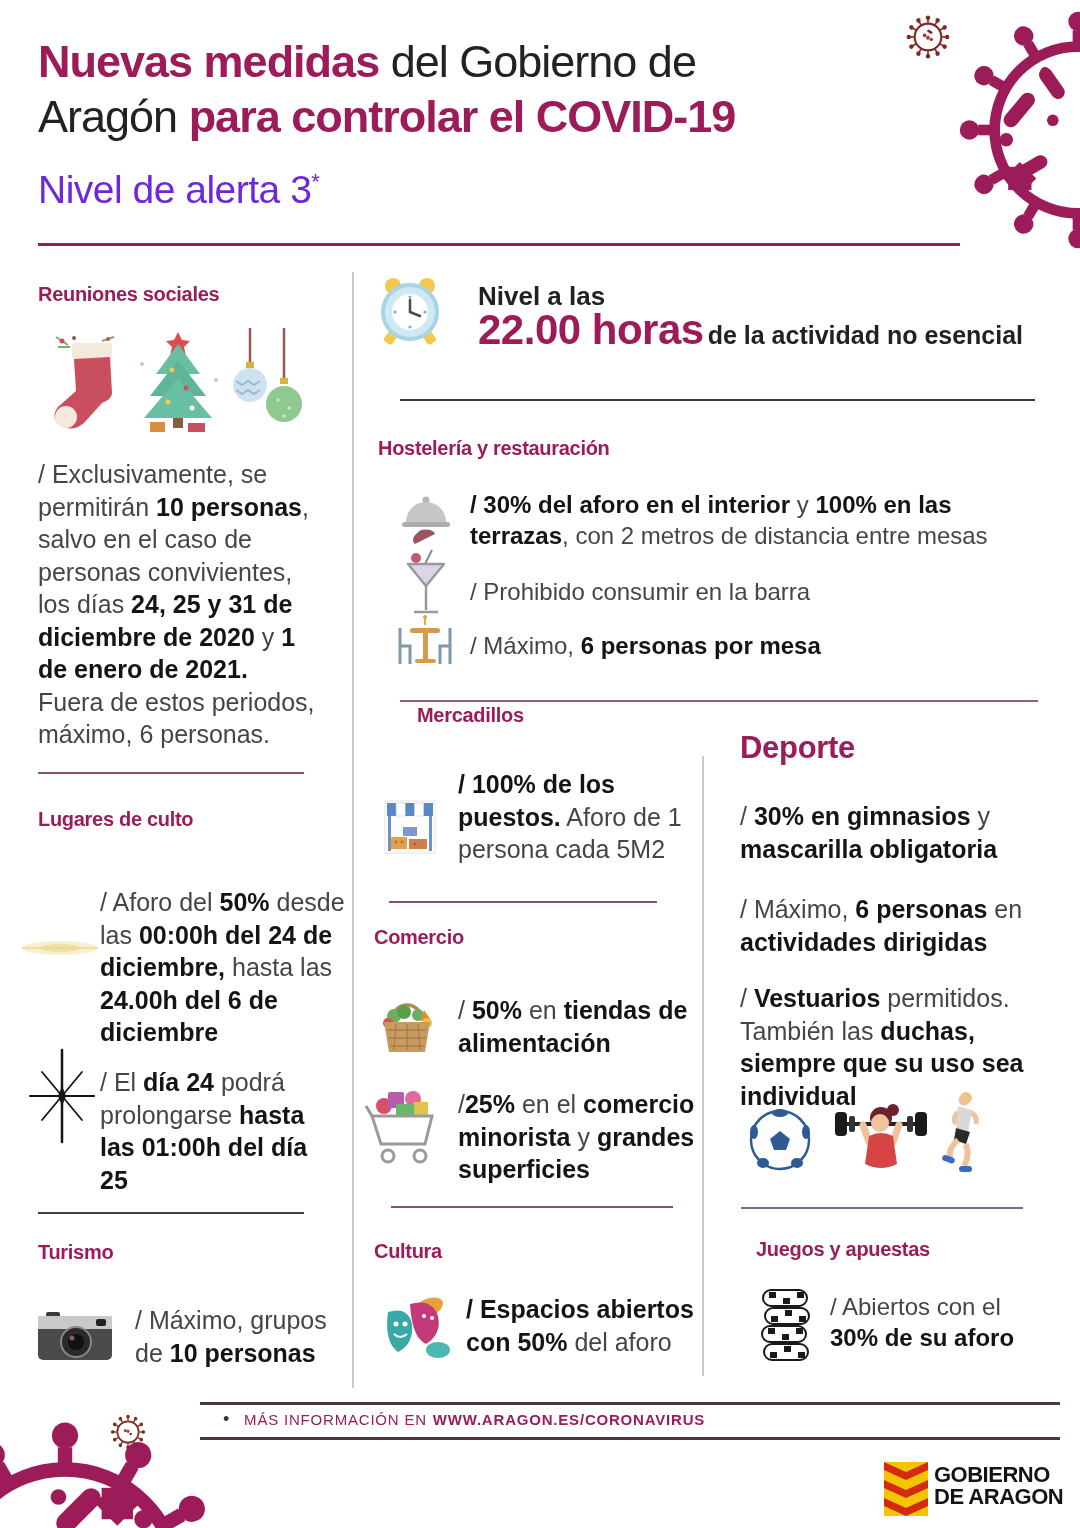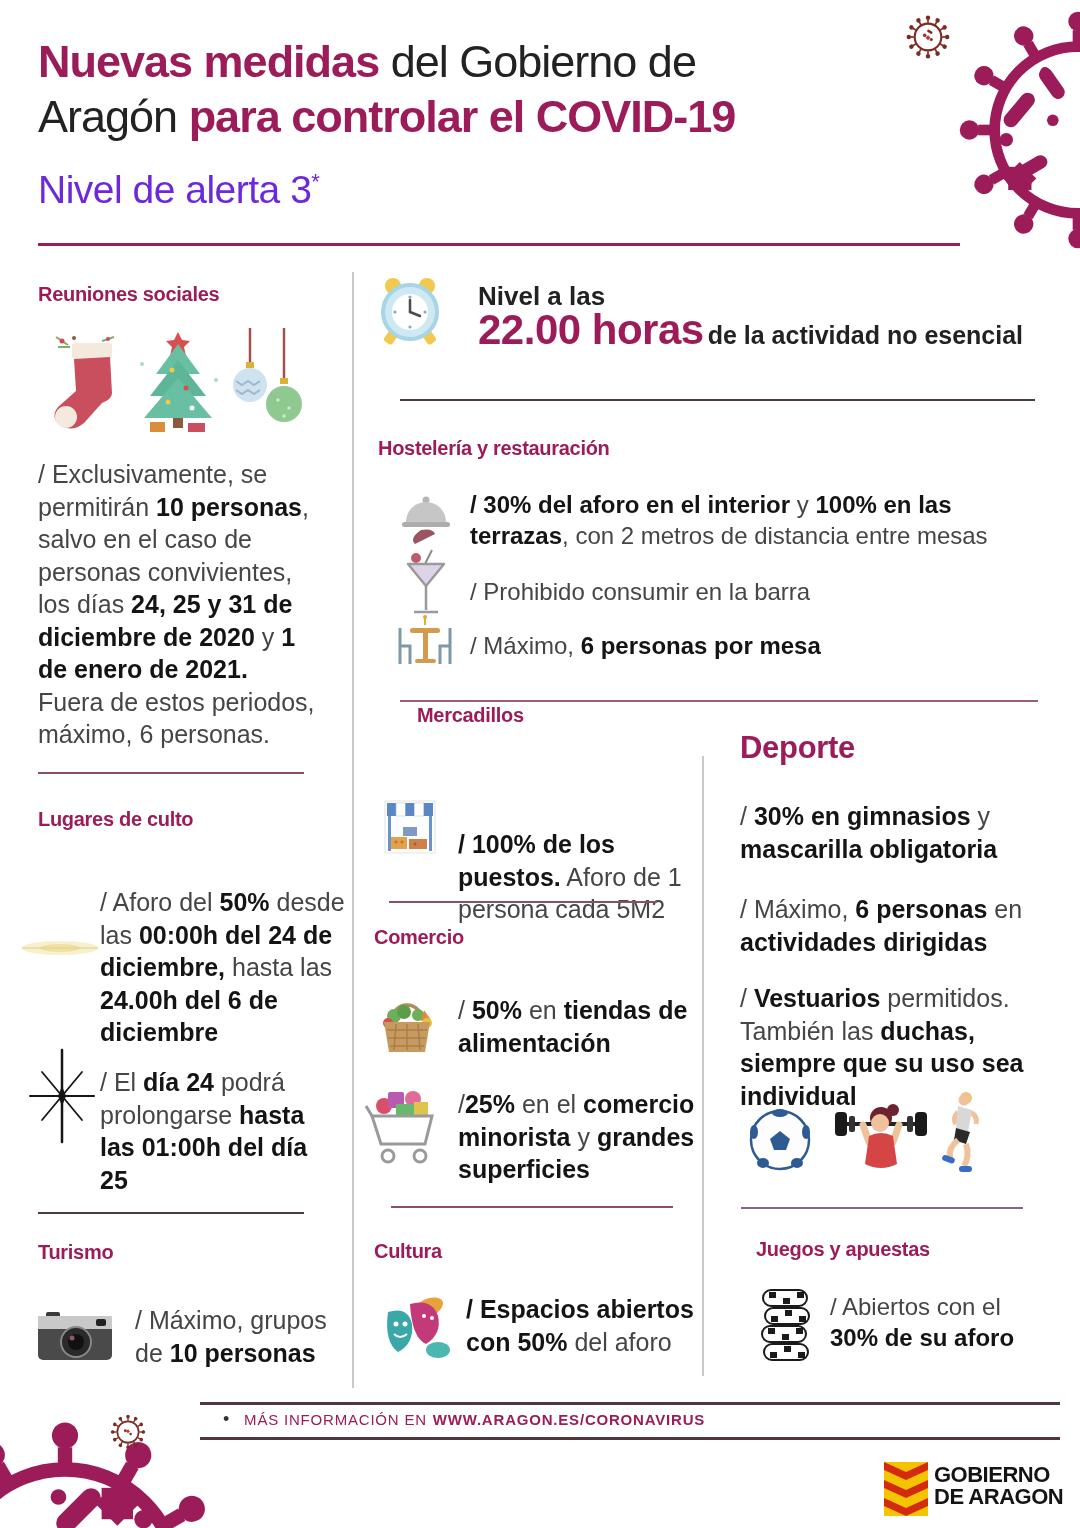--- a/index.html
+++ b/index.html
@@ -315,21 +315,21 @@
         <rect x="31.6" y="4" width="9.2" height="13" fill="#fff" stroke="#d8d8d8" stroke-width="0.8"></rect>
         <rect x="40.8" y="4" width="9.2" height="13" fill="#5b88c4"></rect>
       </g>
     <rect x="20" y="28" width="14" height="9" fill="#7f98c8"></rect>
     <rect x="8" y="38" width="16" height="12" fill="#e2a14e"></rect>
       <rect x="26" y="40" width="18" height="10" fill="#cf7f4a"></rect>
     <circle cx="13" cy="43" r="1.5" fill="#b8762a"></circle>
       <circle cx="19" cy="43" r="1.5" fill="#b8762a"></circle>
       <circle cx="32" cy="45" r="1.5" fill="#a85f2a"></circle>
   </svg>
-  <div class="abs body" style="left:458px;top:828px;width:230px;"><span class="b">/ 100% de los puestos.</span><span> Aforo de 1 persona cada 5M2</span></div>
+  <div class="abs body" style="left:458px;top:768px;width:230px;"><span class="b">/ 100% de los puestos.</span><span> Aforo de 1 persona cada 5M2</span></div>
 
   <div class="hr" style="left:389px;top:901px;width:268px;"></div>
 
   <div class="abs h2" style="left:374px;top:926px;">Comercio</div>
   <svg class="abs" style="left:378px;top:990px;" width="58" height="64" viewBox="0 0 58 64">
     <path d="M14 30 A15 15 0 0 1 44 30" stroke="#b08d57" stroke-width="3.5" fill="none"></path>
     <circle cx="16" cy="26" r="7" fill="#6fae5a"></circle>
       <circle cx="26" cy="22" r="7" fill="#5a9e4a"></circle>
       <circle cx="40" cy="25" r="6" fill="#6fae5a"></circle>
     <path d="M46 20 L53 30 L43 31 Z" fill="#e28a3a"></path>

